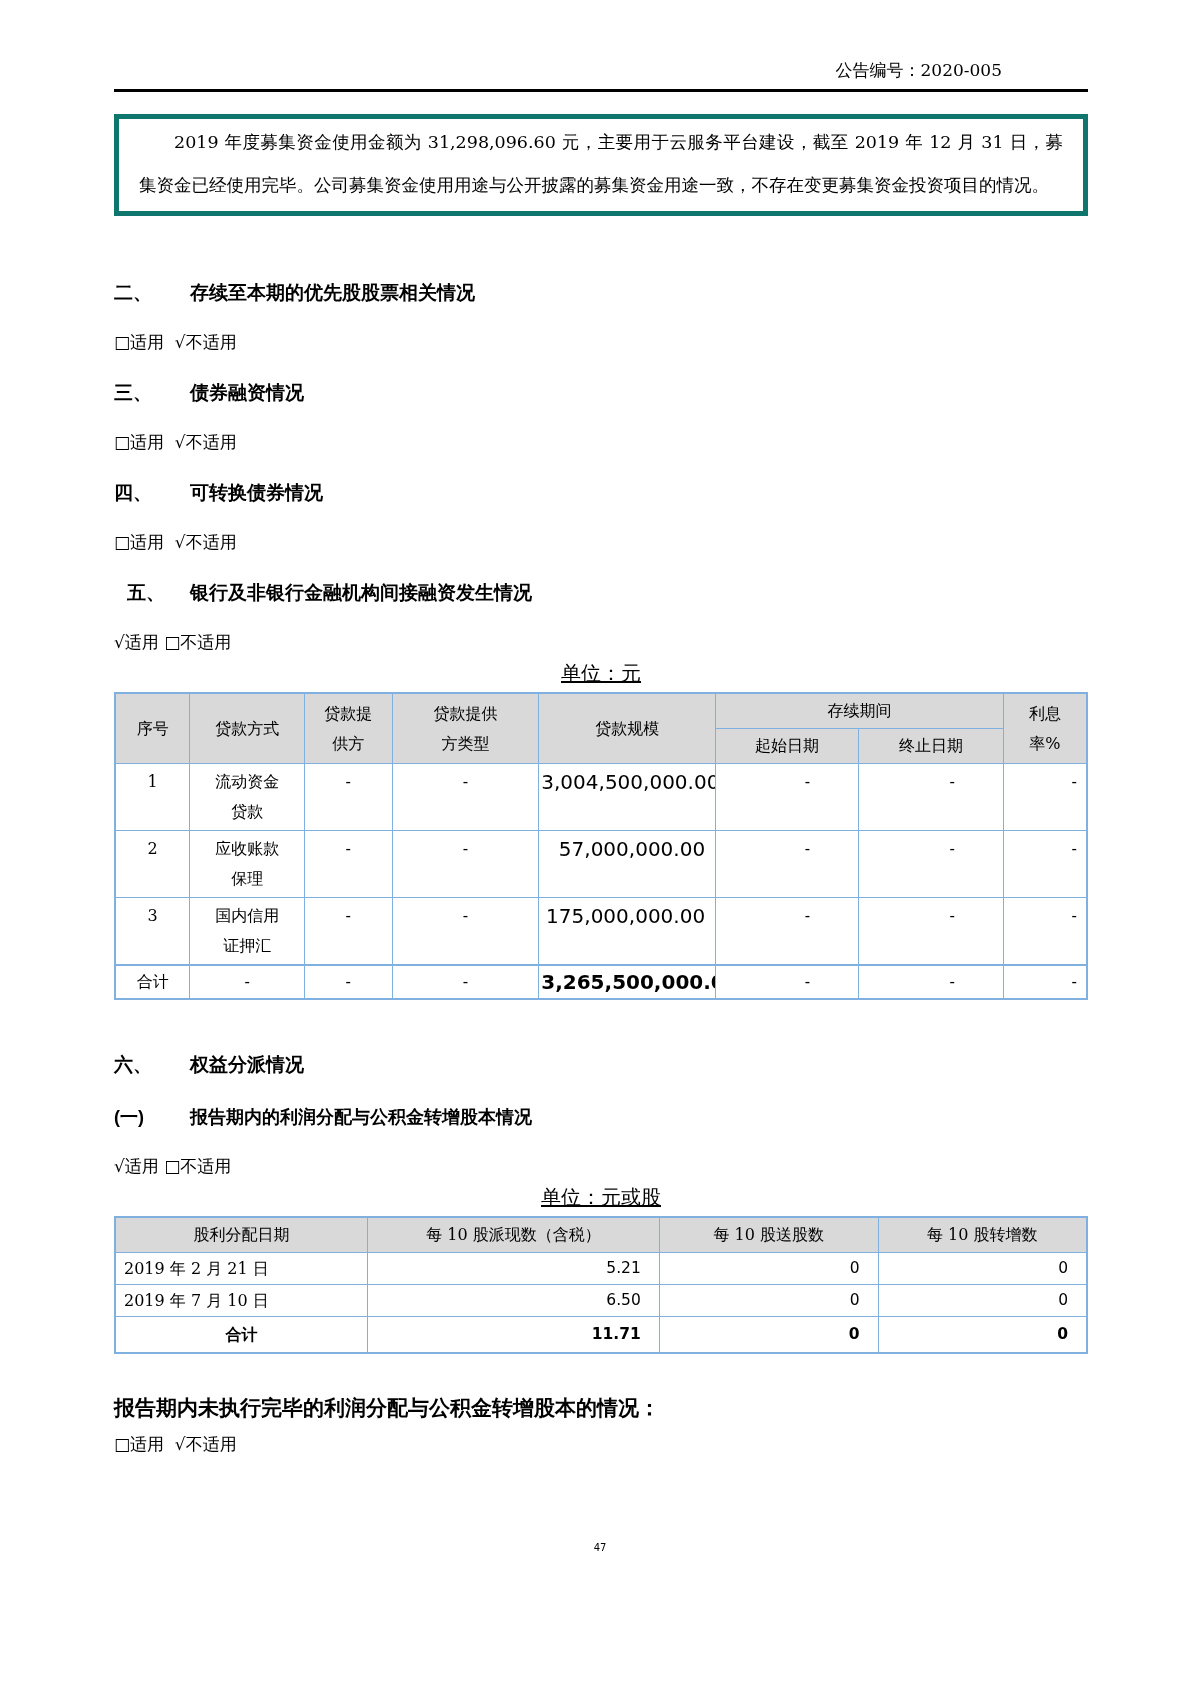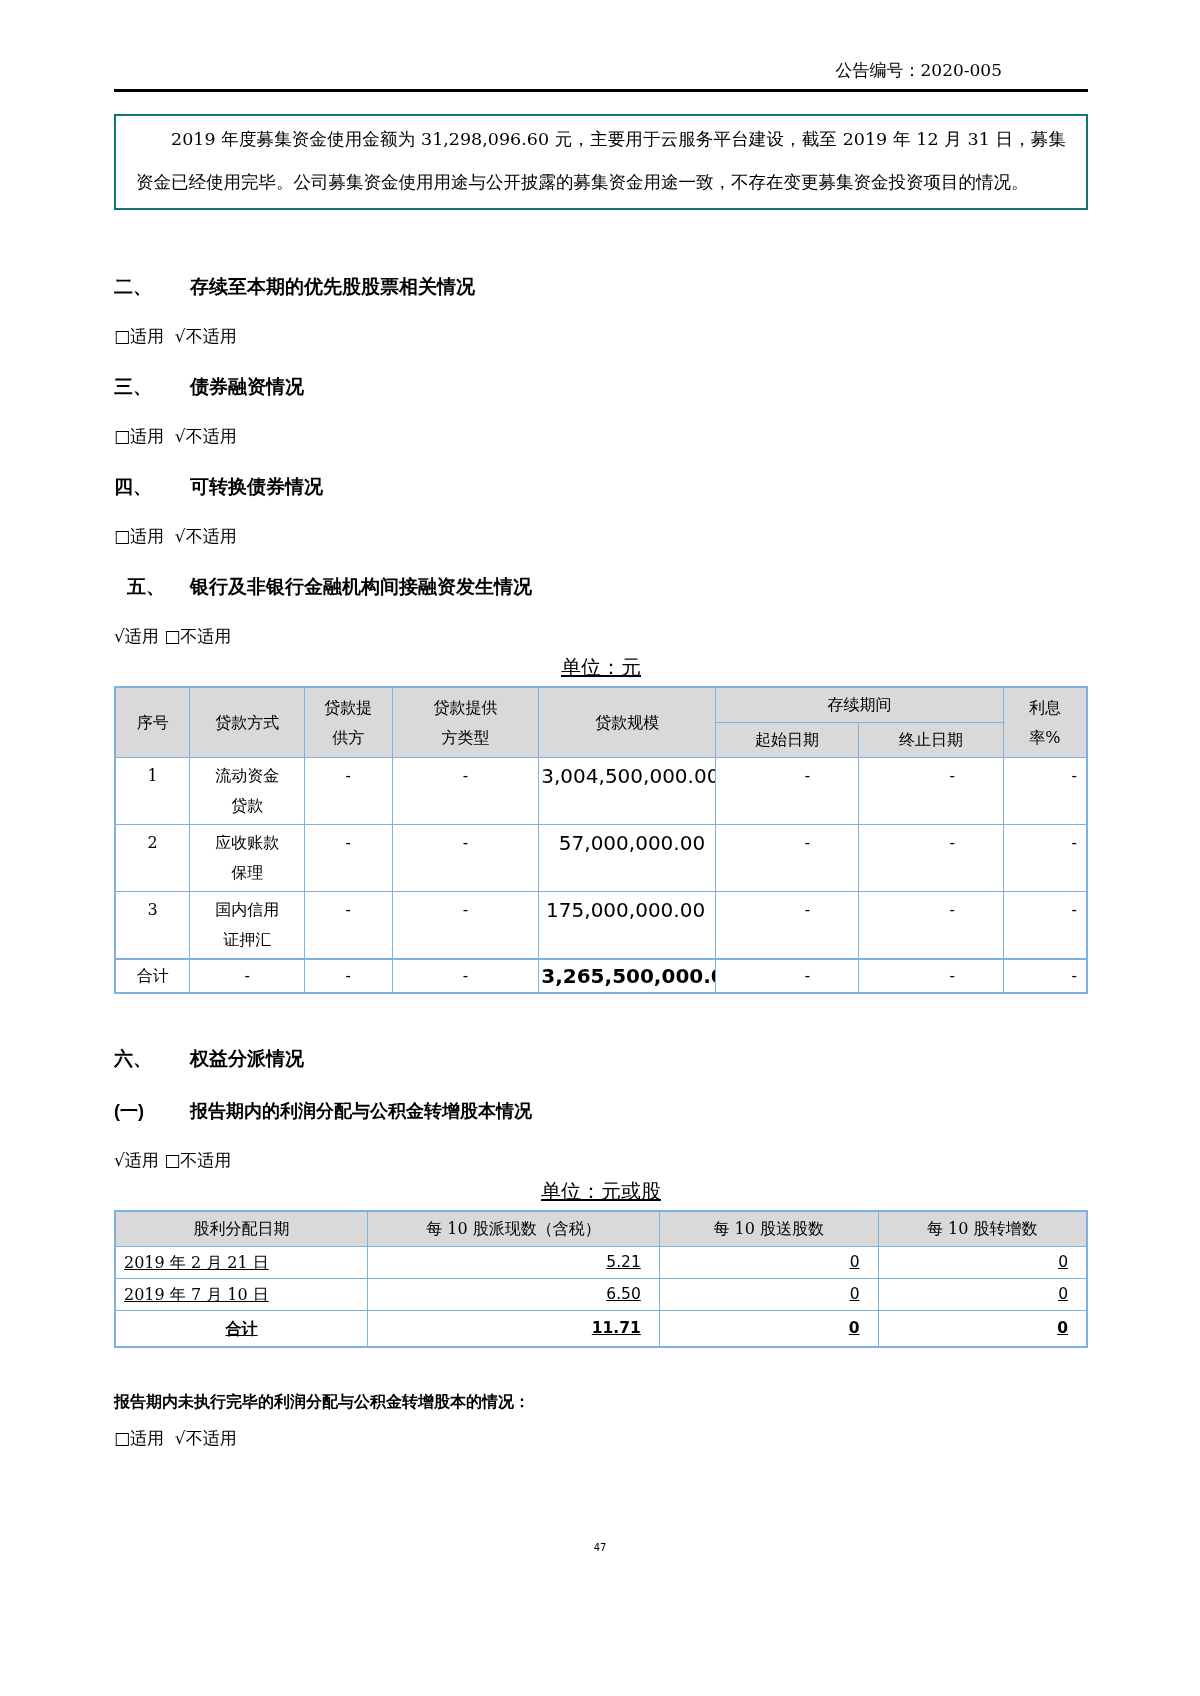--- a/index.html
+++ b/index.html
@@ -7,21 +7,21 @@
     width:1200px;height:1696px;position:relative;
     font-family:"DejaVu Serif","Liberation Serif",serif;
     color:#000;-webkit-font-smoothing:antialiased;
   }
   .page{padding:58px 112px 0 114px;position:relative;}
 
   .doc-number{text-align:right;padding-right:86px;font-size:17px;line-height:24px;}
   .rule{border:none;border-top:3px solid #000;margin:7px 0 0 0;}
 
   .intro-box{
-    border:2px solid #0f766e;margin-top:22px;padding:2px 20px 4px 20px;
+    border:5px solid #0f766e;margin-top:22px;padding:2px 20px 4px 20px;
     font-size:17.5px;line-height:43px;text-align:justify;
   }
   .intro-box p{margin:0;text-indent:2em;}
 
   .sec-h{
     display:flex;align-items:baseline;margin:0;
     font-family:"Liberation Sans","DejaVu Sans",sans-serif;
     font-weight:bold;font-size:19px;line-height:26px;
   }
   .sec-h .sec-num{flex:0 0 76px;}
@@ -44,28 +44,28 @@
   .wrap-pad{padding-left:20px !important;padding-right:20px !important;}
   .num{text-align:right;padding-right:10px !important;font-family:"DejaVu Sans","Liberation Sans",sans-serif;font-size:20px;}
   .dash-date{text-align:right;padding-right:48px !important;}
   .dash-last{text-align:right;padding-right:9px !important;}
   .bold{font-weight:bold;}
   .hdr-narrow{display:inline-block;width:3.3em;}
   .hdr-narrow2{display:inline-block;width:4.3em;}
   .hdr-narrow3{display:inline-block;width:2.6em;}
 
   .div-tbl th{font-weight:normal;}
-  .div-tbl td{height:25px;line-height:25px;vertical-align:middle;text-decoration:underline;}
+  .div-tbl td{height:25px;line-height:25px;vertical-align:middle;}
   .div-tbl tr.total td{height:29px;line-height:29px;font-weight:bold;}
   .date-cell{text-align:left;padding-left:8px !important;}
   .val-cell{text-align:right;padding-right:18px !important;font-family:"DejaVu Sans","Liberation Sans",sans-serif;font-size:15.5px;}
 
   .pending-title{
     font-family:"Liberation Sans","DejaVu Sans",sans-serif;
-    font-weight:bold;font-size:16px;line-height:24px;margin-top:42px;
+    font-weight:bold;font-size:21px;line-height:24px;margin-top:42px;
   }
   .pending-check{margin-top:12px;}
   .page-num{
     position:absolute;top:1542px;left:0;width:100%;text-align:center;
     font-family:"DejaVu Sans","Liberation Sans",sans-serif;font-size:10px;
   }
 </style>
 </head>
 <body>
 

